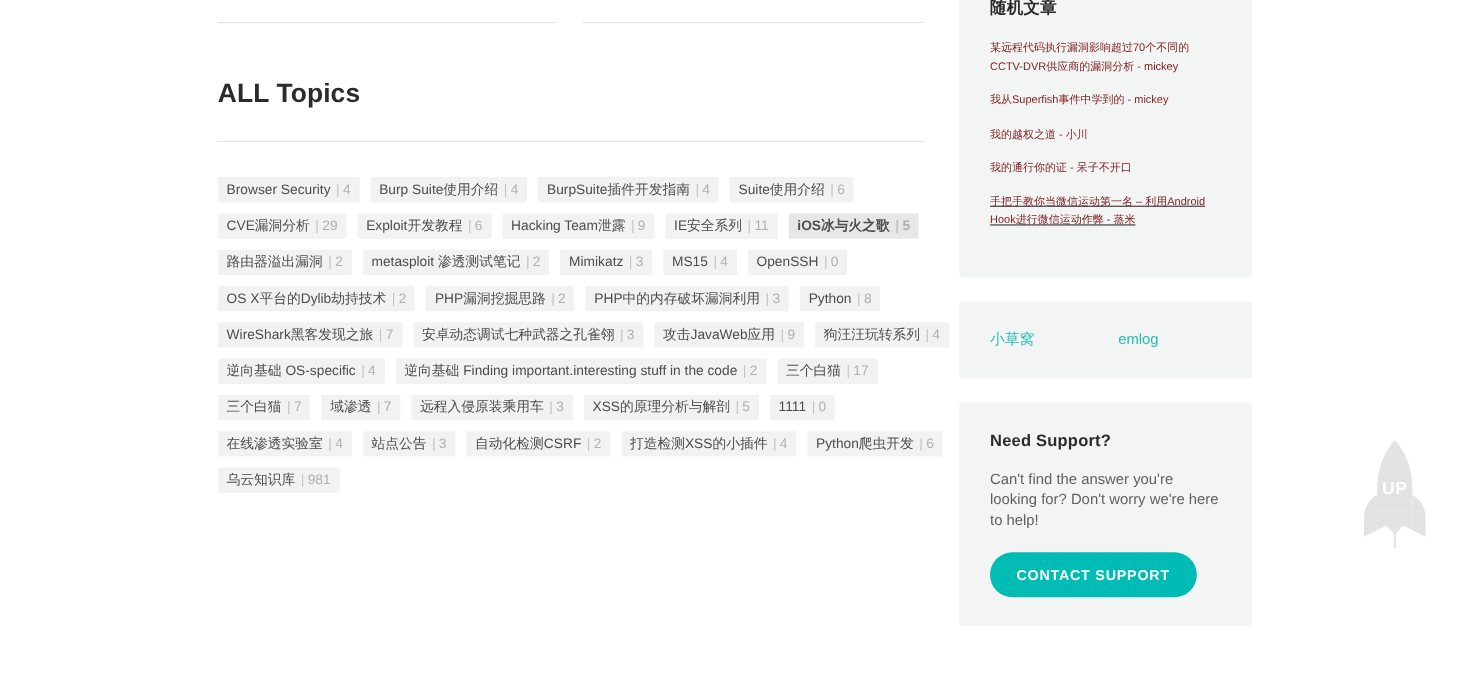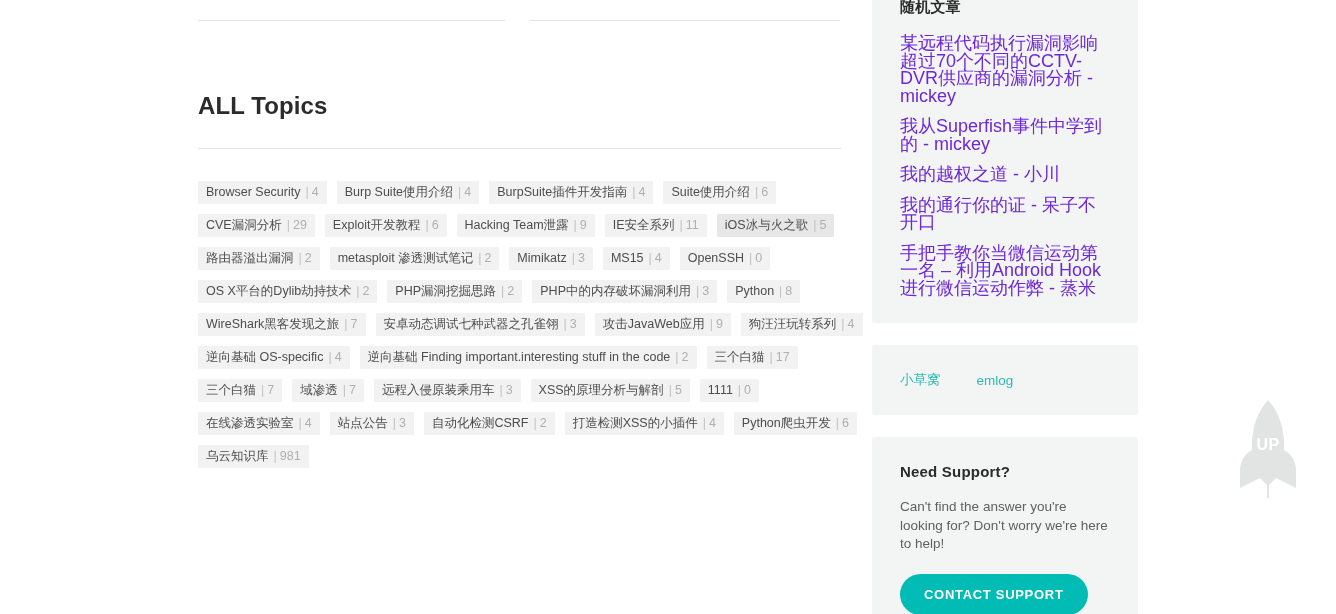--- a/index.html
+++ b/index.html
@@ -38,21 +38,21 @@
     top: 20px;
     width: 310px;
     height: 1px;
     background: #e3e3e3;
   }
 
   
   .main-col {
     position: absolute;
     left: 198px;
-    top: 92px;
+    top: 72px;
     width: 643px;
   }
   .page-title {
     font-size: 24px;
     font-weight: bold;
     color: #2b2b2b;
     letter-spacing: 0.1px;
     margin: 0;
     padding: 0 0 27px 0;
     line-height: 1.2;
@@ -78,20 +78,21 @@
     line-height: 13px;
     padding: 5px 8px 5px 8px;
     margin-right: 10px;
     white-space: nowrap;
     border-radius: 1px;
     text-decoration: none;
     cursor: pointer;
   }
   .tag-chip.is-active {
     background: #e7e7e7;
+    font-weight: bold;
   }
   .tag-chip .tag-label {
     color: #4d4d4d;
   }
   .tag-chip .tag-sep {
     color: #c3c3c3;
     margin: 0 3px 0 5px;
   }
   .tag-chip .tag-count {
     color: #b0b0b0;
@@ -116,33 +117,34 @@
     font-weight: bold;
     color: #2b2b2b;
     letter-spacing: 0.2px;
   }
   .article-list {
     list-style: none;
     margin: 0;
     padding: 0;
   }
   .article-list li { margin-bottom: 13px; }
-  .article-list li:last-child { margin-bottom: 0; }
+  .article-list li:last-child { margin-bottom: 16px; text-decoration: underline; }
   .article-list a {
-    color: #6d28d9;
-    font-size: 18px;
+    color: #7f1d1d;
+    font-size: 10px;
     line-height: 17.5px;
     text-decoration: none;
     display: block;
     cursor: pointer;
   }
 
   .links-row {
     display: flex;
     align-items: center;
+    gap: 40px;
   }
   .links-row a {
     color: #27bdb5;
     font-size: 13.5px;
     text-decoration: none;
     margin-right: 36px;
     cursor: pointer;
   }
 
   .support-card p {

